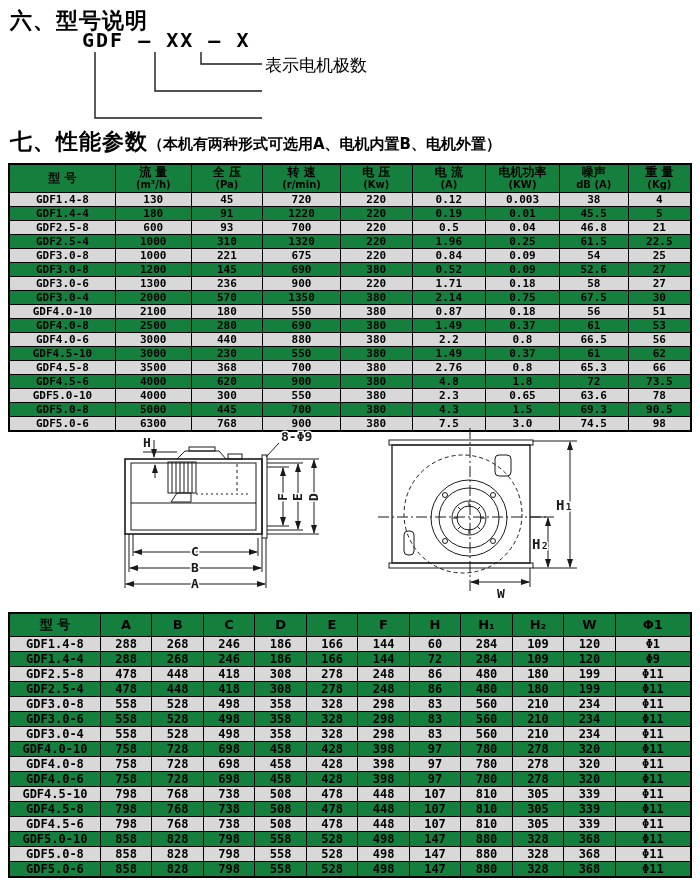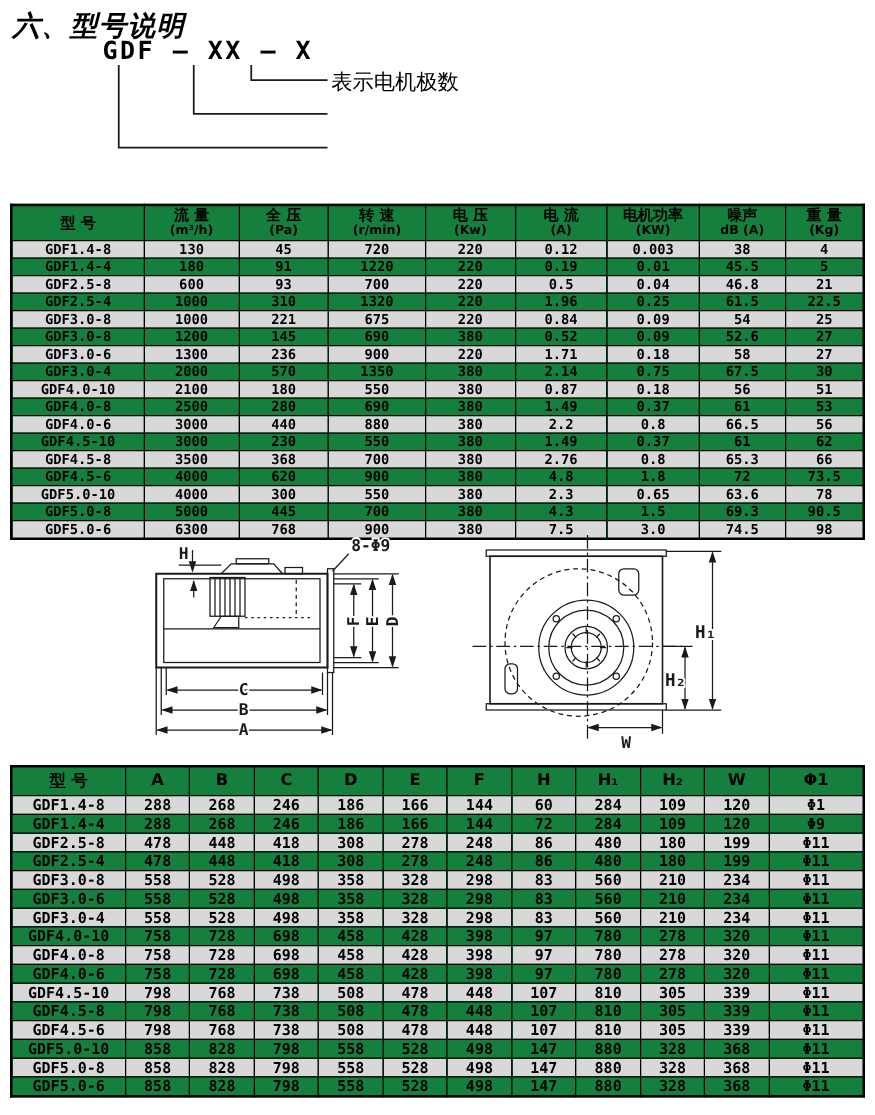--- a/index.html
+++ b/index.html
@@ -35,34 +35,37 @@
   #dim-table td{font-size:12px;font-family:"DejaVu Sans Mono","DejaVu Sans",monospace;}
 
   .dimtxt{font-family:"DejaVu Sans Mono","DejaVu Sans",monospace;font-weight:bold;
           paint-order:stroke;stroke:#ffffff;stroke-width:3px;fill:#1a1a1a;}
 </style>
 </head>
 <body>
 
 <div class="page">
 
-  <div class="sec-title" style="left:10px;top:6px;font-style:italic;">六、型号说明</div>
+  <div class="sec-title" style="left:10px;top:6px;">六、型号说明</div>
 
   <div class="model-code">GDF — XX — X</div>
 
   <svg class="linework" style="left:0;top:0;" width="300" height="130" viewBox="0 0 300 130">
     <g fill="none" stroke="#1a1a1a" stroke-width="1.4">
       <polyline points="201,52 201,64 262,64"></polyline>
       <polyline points="155,52 155,91 262,91"></polyline>
       <polyline points="95,52 95,118 262,118"></polyline>
     </g>
   </svg>
 
   <div class="legend-label" style="top:54px;">表示电机极数</div>
 
+  <div class="sec-title" style="left:10px;top:127px;">
+    <span>七、性能参数</span><span class="sec-note">（本机有两种形式可选用A、电机内置B、电机外置）</span>
+  </div>
 
   <table id="perf-table">
     <colgroup>
       <col style="width:15.6%">
         <col style="width:11.1%">
         <col style="width:10.5%">
       <col style="width:11.4%">
         <col style="width:10.5%">
         <col style="width:10.8%">
       <col style="width:10.8%">

